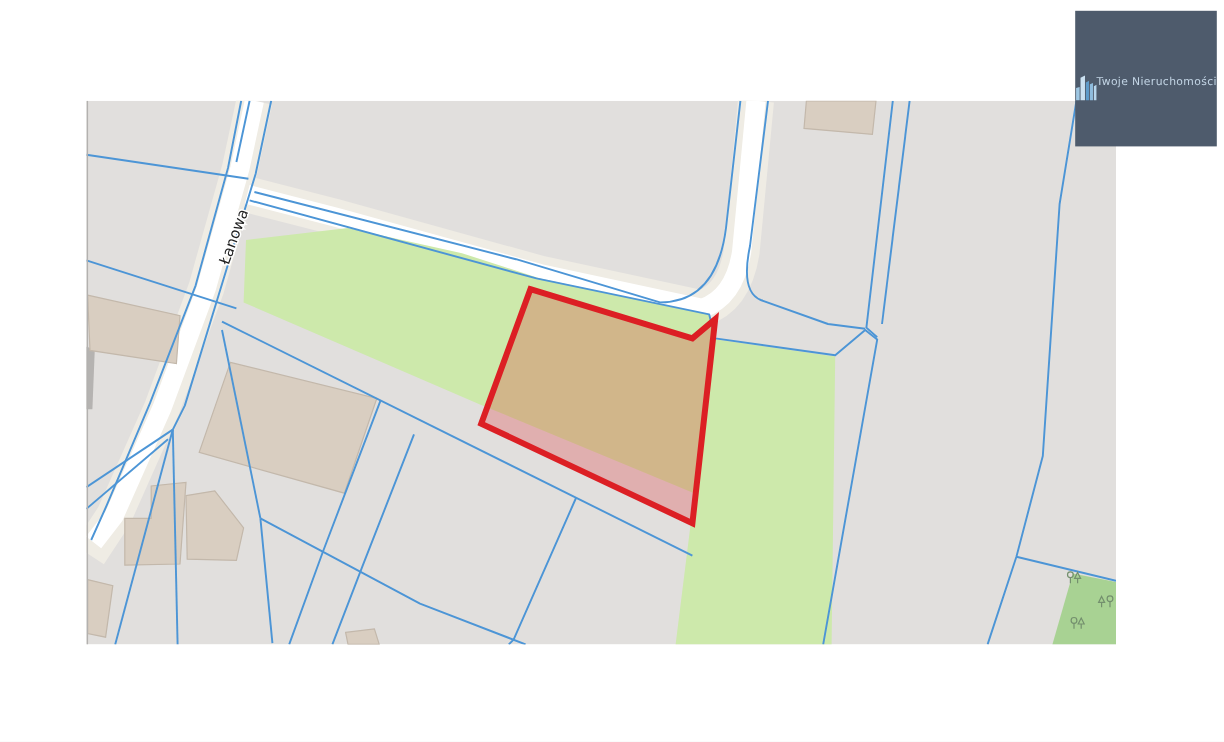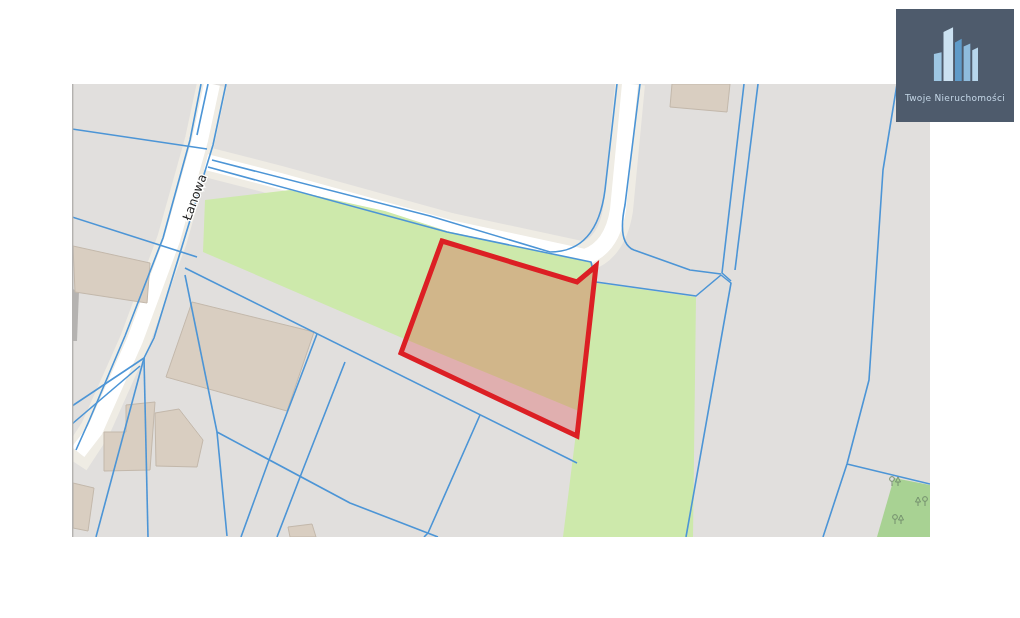--- a/index.html
+++ b/index.html
@@ -1,20 +1,20 @@
 <!DOCTYPE html>
 <html><head>
 <meta charset="utf-8">
 <style>
   html,body{margin:0;padding:0;background:#ffffff;}
   .page{position:relative;width:1020px;height:618px;background:#ffffff;overflow:hidden;
         font-family:"DejaVu Sans", sans-serif;}
   .map-svg{position:absolute;left:0;top:0;}
   .logo{position:absolute;left:896px;top:9px;width:118px;height:113px;background:#4e5b6c;
-        display:flex;flex-direction:column;align-items:center;justify-content:flex-start;}
+        display:flex;align-items:center;justify-content:flex-start;}
   .logo svg{margin-top:16px;}
   .logo-text{color:#c3d5e5;font-size:9px;letter-spacing:0.3px;margin-top:6px;white-space:nowrap;}
   .street-label{font-size:12.5px;fill:#1f1f1f;}
 </style>
 </head>
 <body>
 
 <div class="page">
 
   <svg class="map-svg" width="1020" height="618" viewBox="0 0 1020 618">

